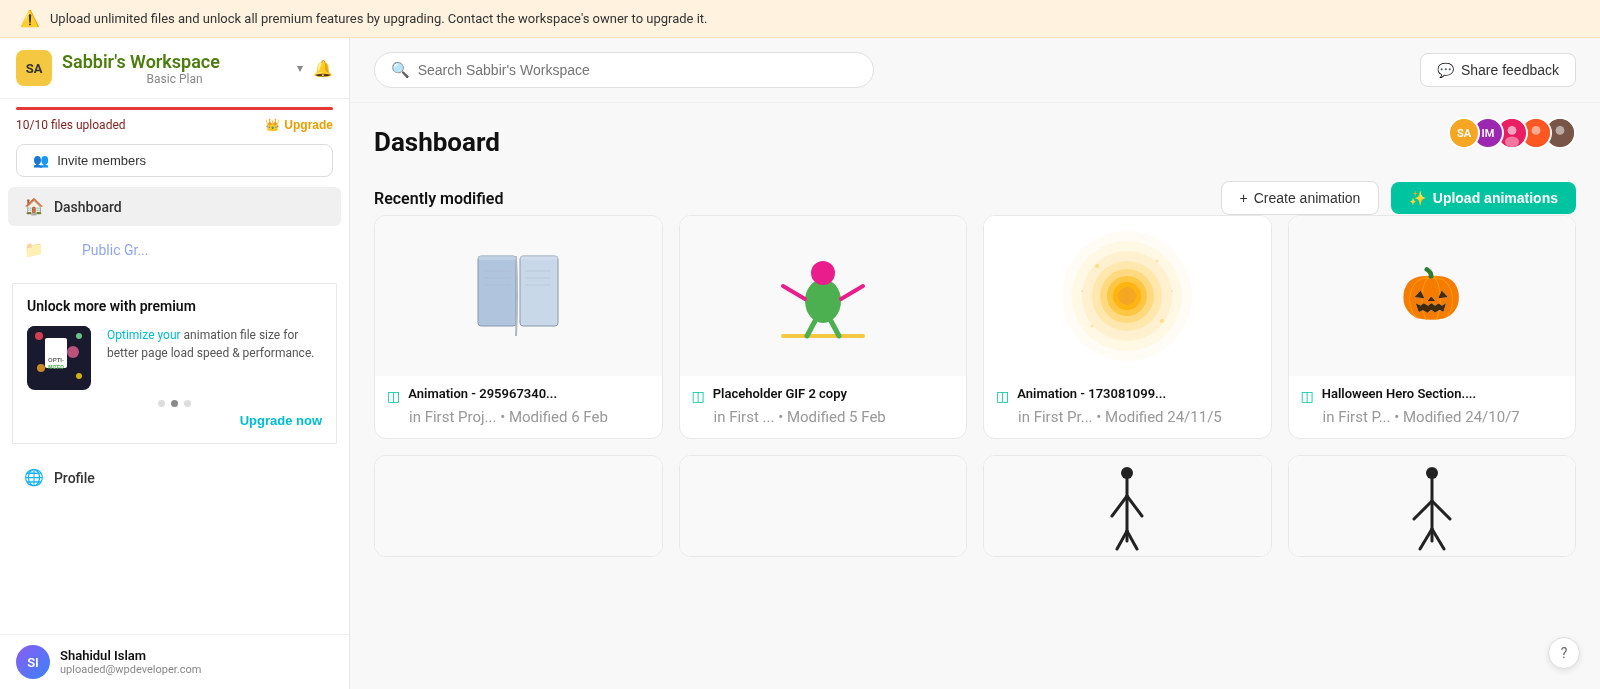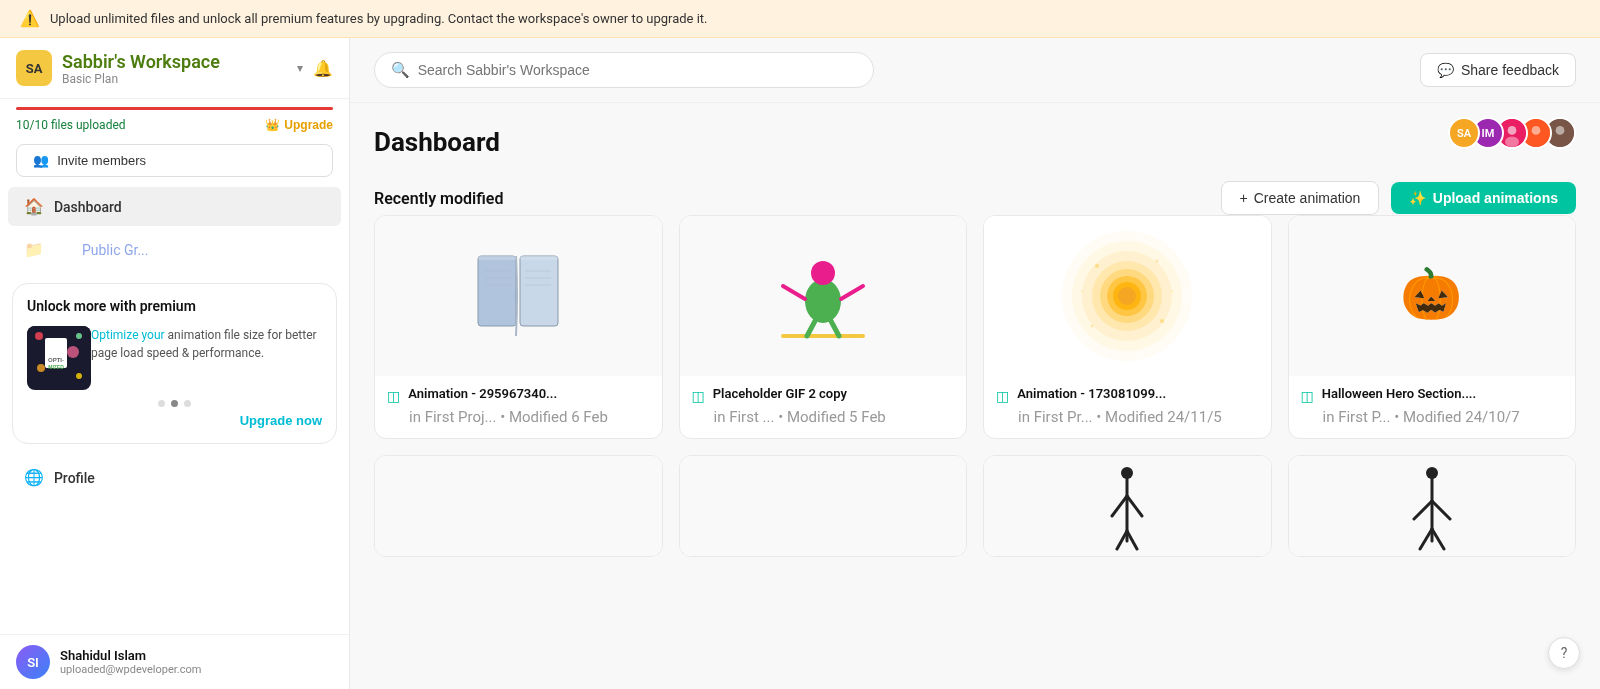--- a/index.html
+++ b/index.html
@@ -52,37 +52,37 @@
       display: flex;
       align-items: center;
       justify-content: center;
       font-weight: 700;
       font-size: 13px;
       color: #333;
       flex-shrink: 0;
     }
     .workspace-info { flex: 1; }
     .workspace-name { font-size: 18px; font-weight: 600; color: #4d7c0f; }
-    .workspace-plan { font-size: 12px; color: #888; }
+    .workspace-plan { font-size: 12px; color: #888; text-align: center; }
     .workspace-chevron { color: #888; font-size: 12px; cursor: pointer; }
     .bell-icon { color: #666; font-size: 16px; cursor: pointer; margin-left: auto; }
     .progress-bar-container {
       width: 100%;
       height: 3px;
       background: #eee;
       border-radius: 2px;
       margin: 2px 0 8px;
     }
     .progress-bar-fill {
       height: 100%;
       background: #e53935;
       border-radius: 2px;
       width: 100%;
     }
-    .files-label { font-size: 12px; color: #15803d; }
+    .files-label { font-size: 12px; color: #7f1d1d; }
     .upgrade-btn-small {
       font-size: 12px;
       color: #e6a000;
       font-weight: 600;
       cursor: pointer;
       display: flex;
       align-items: center;
       gap: 4px;
       background: none;
       border: none;
@@ -137,24 +137,24 @@
       white-space: nowrap;
       opacity: 0.5;
     }
 
     
     .premium-card {
       margin: 12px 12px;
       padding: 14px;
       background: #fff;
       border: 1px solid #e8e8e8;
-      border-radius: 16px;
+      border-radius: 1px;
     }
     .premium-title { font-size: 14px; font-weight: 600; color: #111; margin-bottom: 12px; }
-    .premium-content { display: flex; gap: 0; align-items: flex-start; }
+    .premium-content { display: flex; gap: 16px; align-items: flex-start; }
     .premium-image {
       width: 64px;
       height: 64px;
       background: #1a1a2e;
       border-radius: 8px;
       flex-shrink: 0;
       display: flex;
       align-items: center;
       justify-content: center;
       position: relative;

